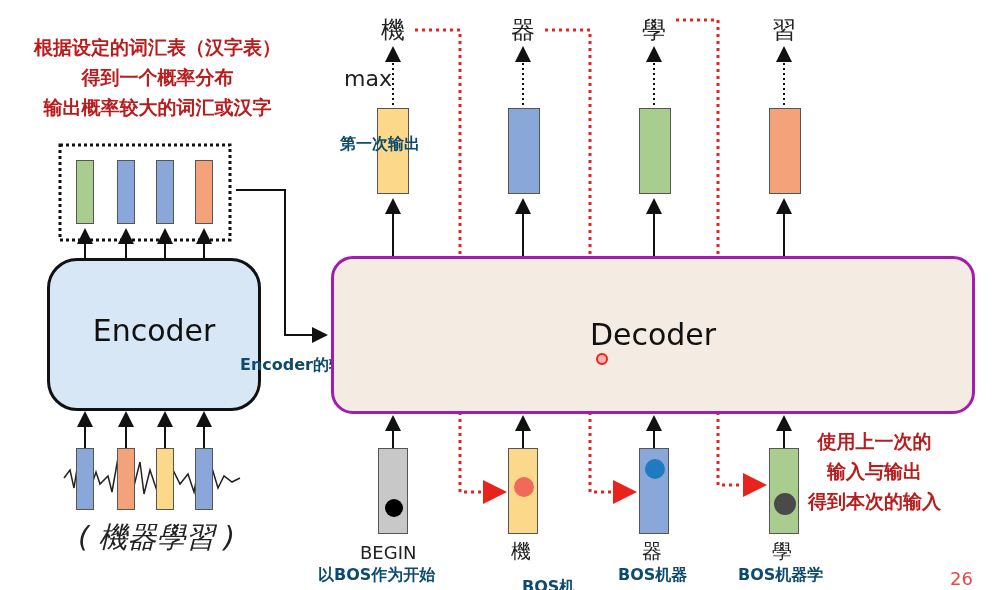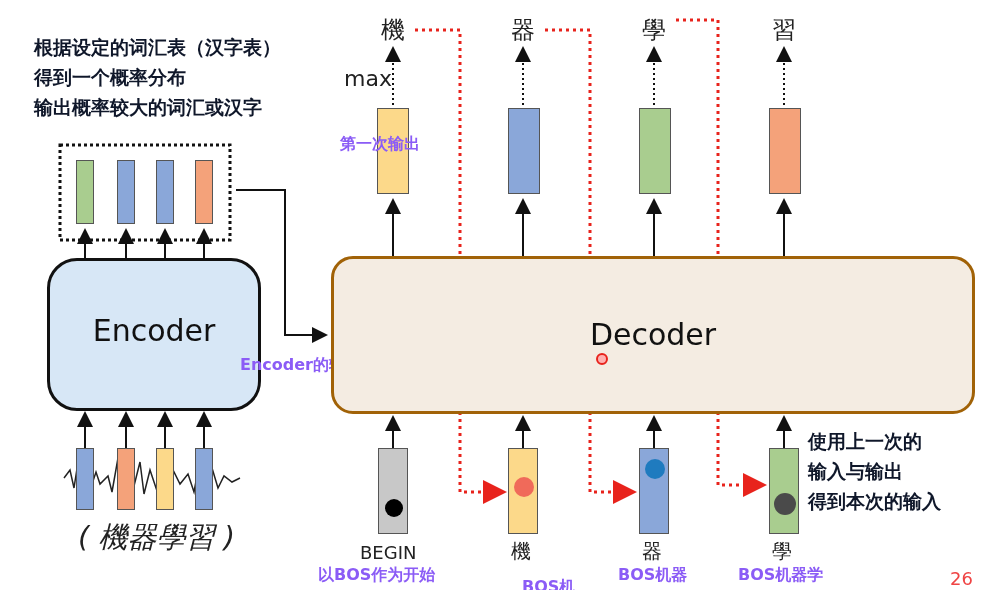--- a/index.html
+++ b/index.html
@@ -1,23 +1,23 @@
 <!DOCTYPE html>
 <html><head>
 <meta charset="utf-8">
 <style>
   html, body { margin: 0; padding: 0; }
   body { width: 1001px; height: 590px; background: #ffffff; position: relative; overflow: hidden;
          font-family: "DejaVu Sans", sans-serif; }
   .abs { position: absolute; }
-  .note-blue { color: #0f172a; font-weight: bold; font-size: 19px; line-height: 30px; white-space: nowrap; }
-  .note-red { color: #8b5cf6; font-weight: bold; font-size: 16px; white-space: nowrap; }
+  .note-blue { color: #b91c1c; font-weight: bold; font-size: 19px; line-height: 30px; white-space: nowrap; text-align: center; }
+  .note-red { color: #0c4a6e; font-weight: bold; font-size: 16px; white-space: nowrap; }
   .box-enc { position: absolute; border: 3px solid #111; border-radius: 30px;
              background: #d7e7f6; box-sizing: border-box; }
-  .box-dec { position: absolute; border: 3px solid #a16207; border-radius: 22px;
+  .box-dec { position: absolute; border: 3px solid #a21caf; border-radius: 22px;
              background: #f4ece2; box-sizing: border-box; }
   .box-label { position: absolute; left: 0; right: 0; text-align: center; color: #111;
                font-family: "DejaVu Sans", sans-serif; font-size: 30px; }
   .vec { position: absolute; border: 1px solid #555; box-sizing: border-box; }
   .v-green { background: #a9cd8f; }
   .v-blue { background: #8aa7d9; }
   .v-orange { background: #f4a27a; }
   .v-yellow { background: #fcd98a; }
   .v-gray { background: #c8c8c8; }
   .char { position: absolute; font-size: 24px; color: #222; font-family: "DejaVu Serif", serif; }

